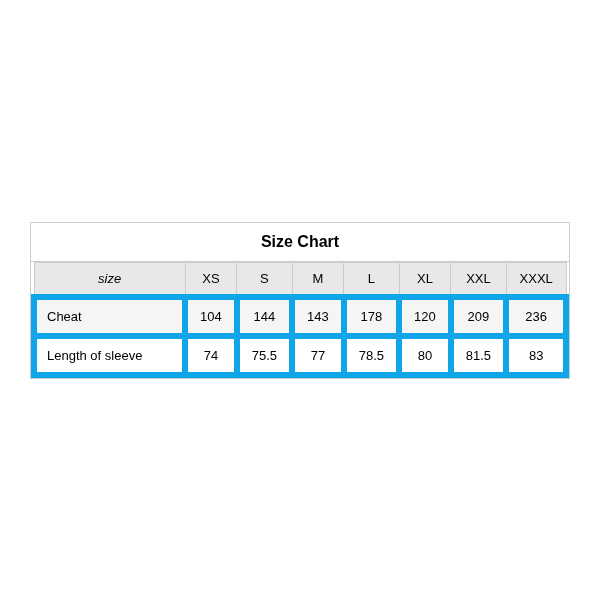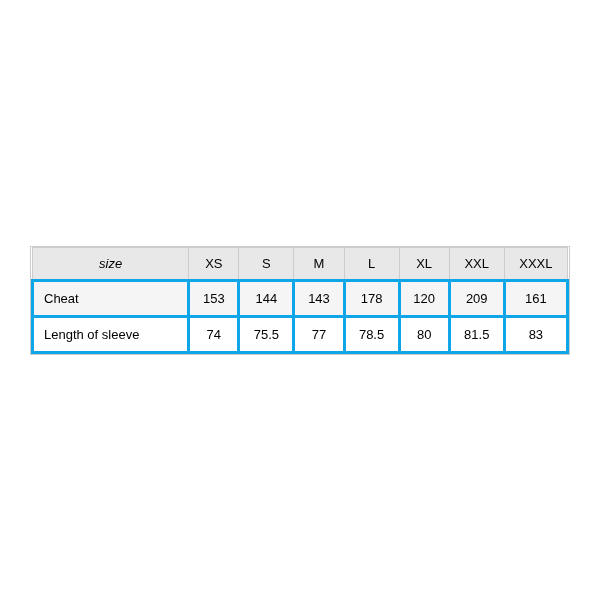--- a/index.html
+++ b/index.html
@@ -65,55 +65,58 @@
 
     tbody tr:nth-child(even) {
       background-color: #ffffff;
     }
 
     tbody td {
       font-size: 13px;
       color: #000000;
       padding: 9px 6px;
       text-align: center;
-      border: 3px solid #0ea5e9;
+      border: 6px solid #0ea5e9;
     }
 
     tbody td:first-child {
       text-align: left;
       padding-left: 10px;
     }
   </style>
 </head>
 <body>
 
 <div class="size-chart-container">
+  <div class="chart-title-row">
+    <span class="chart-title">Size Chart</span>
+  </div>
   <table>
     <thead>
       <tr>
         <th>size</th>
         <th>XS</th>
         <th>S</th>
         <th>M</th>
         <th>L</th>
         <th>XL</th>
         <th>XXL</th>
         <th>XXXL</th>
       </tr>
     </thead>
     <tbody>
       <tr>
         <td>Cheat</td>
-        <td>153</td>
+        <td>104</td>
         <td>144</td>
         <td>143</td>
         <td>178</td>
         <td>120</td>
         <td>209</td>
-        <td>161</td>
+        <td>236</td>
       </tr>
       <tr>
         <td>Length of sleeve</td>
         <td>74</td>
         <td>75.5</td>
         <td>77</td>
         <td>78.5</td>
         <td>80</td>
         <td>81.5</td>
         <td>83</td>

